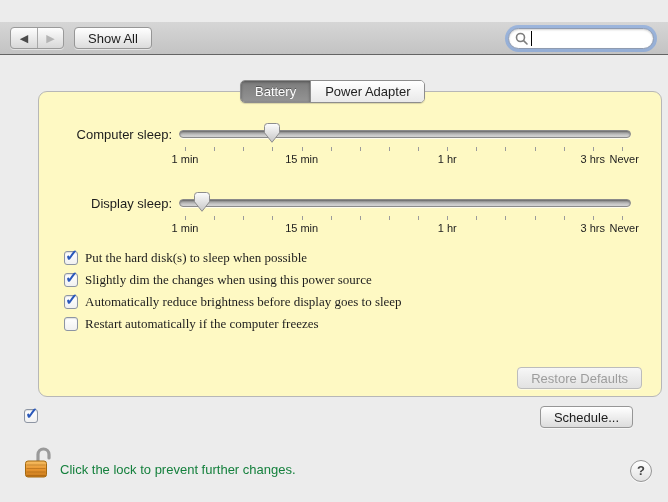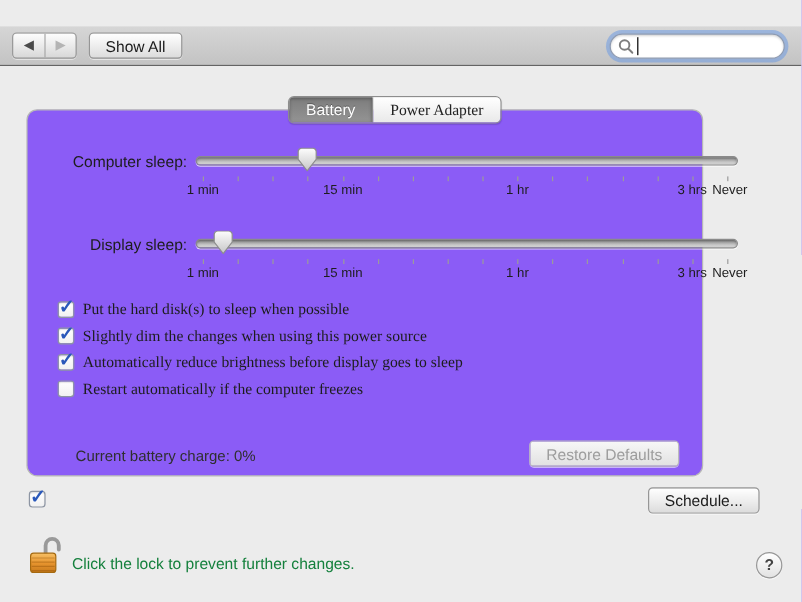--- a/index.html
+++ b/index.html
@@ -40,27 +40,27 @@
   .search svg { flex:0 0 auto; }
   .search input { border:none; outline:none; background:transparent; width:110px;
     font-size:12px; margin-left:3px; height:15px; border-left:1px solid #000; padding-left:1px; }
 
   
   .tabs { position:absolute; left:240px; top:80px; height:23px; display:flex;
     border:1px solid #8d8d8d; border-radius:5px; overflow:hidden; z-index:3;
     box-shadow:0 1px 1px rgba(0,0,0,.15); }
   .tab { height:21px; padding:0 14px; display:flex; align-items:center; justify-content:center;
     font-size:13px; color:#222; background:linear-gradient(#ffffff,#e9e9e9); cursor:default; }
-  .tab + .tab { border-left:1px solid #8d8d8d;font-family:Liberation Serif, serif; }
+  .tab + .tab { border-left:1px solid #8d8d8d; }
   .tab.active { background:linear-gradient(#7c7c7c,#949494); color:#fff;
     text-shadow:0 -1px 0 rgba(0,0,0,.35); box-shadow:inset 0 1px 3px rgba(0,0,0,.35); }
 
   
-  .panel { position:absolute; left:22px; top:91px; width:564px; height:306px;
-    background:#8b5cf6; border:1px solid #b7b7b7; border-radius:9px; z-index:2; }
+  .panel { position:absolute; left:38px; top:91px; width:624px; height:306px;
+    background:#fef9c3; border:1px solid #b7b7b7; border-radius:9px; z-index:2; }
 
   .slider-row { position:absolute; left:0; right:0; height:72px; }
   .slider-label { position:absolute; left:0; top:5px; width:133px; text-align:right;
     font-size:13px; color:#1d1d1d; }
   .track { position:absolute; left:140px; top:8px; width:452px; height:8px; border-radius:4px;
     background:linear-gradient(#8f8f8f,#c8c8c8 70%,#d8d8d8); border:1px solid #8a8a8a;
     box-shadow:inset 0 1px 2px rgba(0,0,0,.3), 0 1px 0 rgba(255,255,255,.7); }
   .thumb-rail, .tick-row, .tick-labels { position:absolute; left:146px; width:437px; }
   .thumb-rail { top:0; height:0; }
   .thumb { position:absolute; top:1px; width:17px; height:20px; transform:translateX(-50%); }
@@ -231,21 +231,20 @@
       <span class="cb">
           <span class="mark">✓</span>
         </span>
       <span class="cb-label">Automatically reduce brightness before display goes to sleep</span>
     </div>
     <div class="cb-row" style="top:223px">
       <span class="cb"></span>
       <span class="cb-label">Restart automatically if the computer freezes</span>
     </div>
 
-    <div class="battery-status">Current battery charge: 0%</div>
     <button class="aqua-btn restore-btn disabled">Restore Defaults</button>
   </div>
 
   <div class="cb-row menu-cb checked">
     <span class="cb">
         <span class="mark">✓</span>
       </span>
   </div>
   <button class="aqua-btn schedule-btn">Schedule...</button>
 

